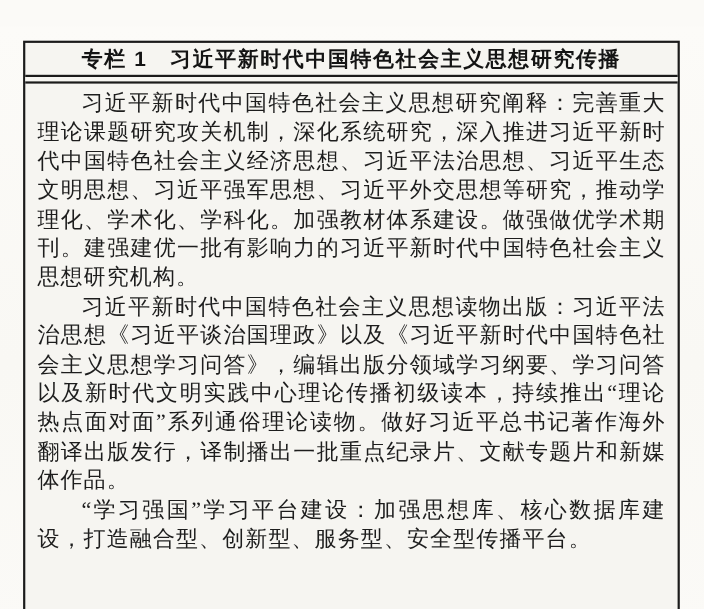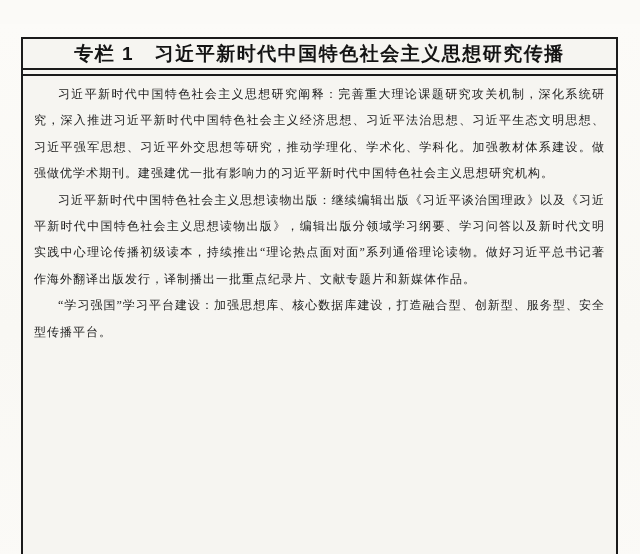--- a/index.html
+++ b/index.html
@@ -46,21 +46,21 @@
   }
   .rule-gap {
     height: 4px;
     background: #f6f5f1;
   }
   .panel-body {
     box-sizing: border-box;
     border-top: 2px solid #1b1b1b;
     height: 457px;
     padding: 5px 11px 4px 11px;
-    font-size: 12px;
+    font-size: 20px;
     line-height: 26.4px;
     letter-spacing: 1px;
     color: #1d1d1d;
     text-align: justify;
   }
   .panel-body p {
     margin: 0;
     text-indent: 2em;
   }
 </style>
@@ -68,17 +68,17 @@
 <body>
 
 <div class="page">
   <div class="panel">
     <div class="panel-title">
       <span>专栏 1　习近平新时代中国特色社会主义思想研究传播</span>
     </div>
     <div class="rule-gap"></div>
     <div class="panel-body">
       <p>习近平新时代中国特色社会主义思想研究阐释：完善重大理论课题研究攻关机制，深化系统研究，深入推进习近平新时代中国特色社会主义经济思想、习近平法治思想、习近平生态文明思想、习近平强军思想、习近平外交思想等研究，推动学理化、学术化、学科化。加强教材体系建设。做强做优学术期刊。建强建优一批有影响力的习近平新时代中国特色社会主义思想研究机构。</p>
-      <p>习近平新时代中国特色社会主义思想读物出版：继续编辑出版《习近平谈治国理政》以及《习近平新时代中国特色社会主义思想读物出版》，编辑出版分领域学习纲要、学习问答以及新时代文明实践中心理论传播初级读本，持续推出“理论热点面对面”系列通俗理论读物。做好习近平总书记著作海外翻译出版发行，译制播出一批重点纪录片、文献专题片和新媒体作品。</p>
+      <p>习近平新时代中国特色社会主义思想读物出版：习近平法治思想《习近平谈治国理政》以及《习近平新时代中国特色社会主义思想学习问答》，编辑出版分领域学习纲要、学习问答以及新时代文明实践中心理论传播初级读本，持续推出“理论热点面对面”系列通俗理论读物。做好习近平总书记著作海外翻译出版发行，译制播出一批重点纪录片、文献专题片和新媒体作品。</p>
       <p>“学习强国”学习平台建设：加强思想库、核心数据库建设，打造融合型、创新型、服务型、安全型传播平台。</p>
     </div>
   </div>
 </div>
 
 </body></html>

